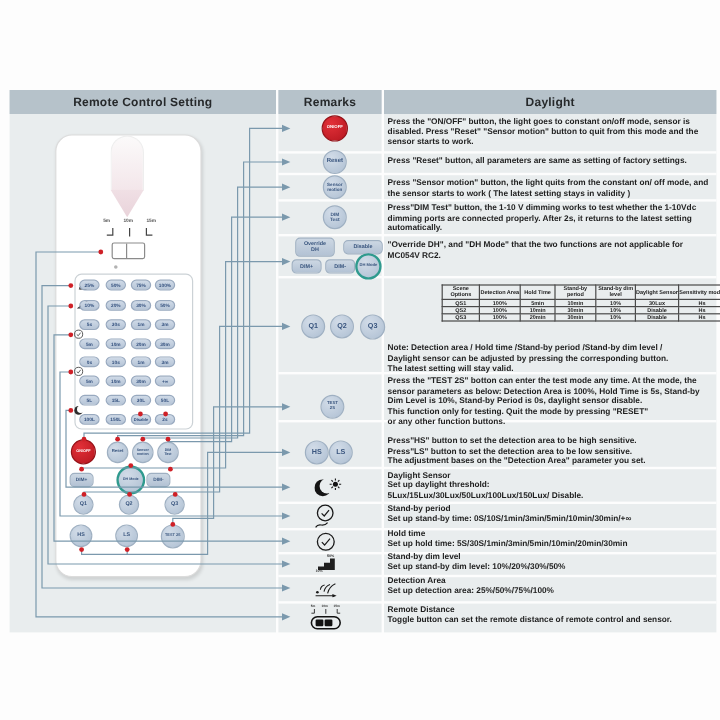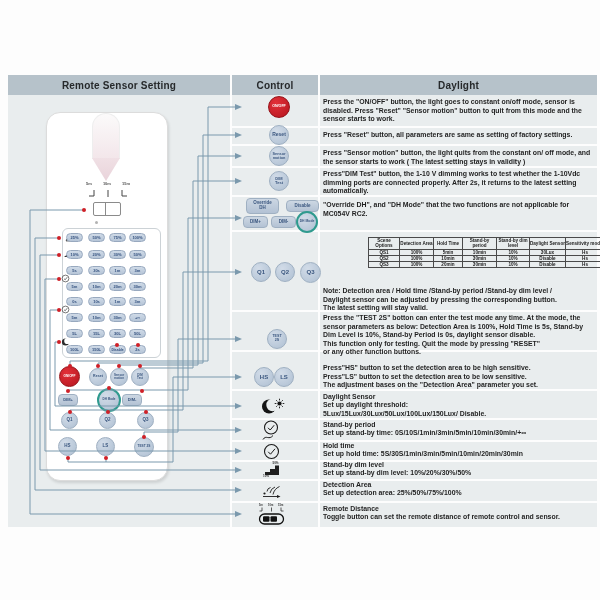--- a/index.html
+++ b/index.html
@@ -20,22 +20,22 @@
 </style>
 </head>
 <body>
 
 <div id="page">
 
   <div class="abs panel" style="left:8px;top:75px;width:222px;height:452px;"></div>
   <div class="abs panel" style="left:232px;top:75px;width:86px;height:452px;"></div>
   <div class="abs panel" style="left:320px;top:75px;width:277px;height:452px;"></div>
 
-  <div class="abs hdr" style="left:8px;top:75px;width:222px;height:20px;">Remote Sensor Setting</div>
-  <div class="abs hdr" style="left:232px;top:75px;width:86px;height:20px;">Control</div>
+  <div class="abs hdr" style="left:8px;top:75px;width:222px;height:20px;">Remote Control Setting</div>
+  <div class="abs hdr" style="left:232px;top:75px;width:86px;height:20px;">Remarks</div>
   <div class="abs hdr" style="left:320px;top:75px;width:277px;height:20px;">Daylight</div>
 
   <div class="abs sep" style="left:232px;top:126px;width:365px;"></div>
   <div class="abs sep" style="left:232px;top:144px;width:365px;"></div>
   <div class="abs sep" style="left:232px;top:166px;width:365px;"></div>
   <div class="abs sep" style="left:232px;top:195px;width:365px;"></div>
   <div class="abs sep" style="left:232px;top:230px;width:365px;"></div>
   <div class="abs sep" style="left:232px;top:310px;width:365px;"></div>
   <div class="abs sep" style="left:232px;top:350px;width:365px;"></div>
   <div class="abs sep" style="left:232px;top:389px;width:365px;"></div>

